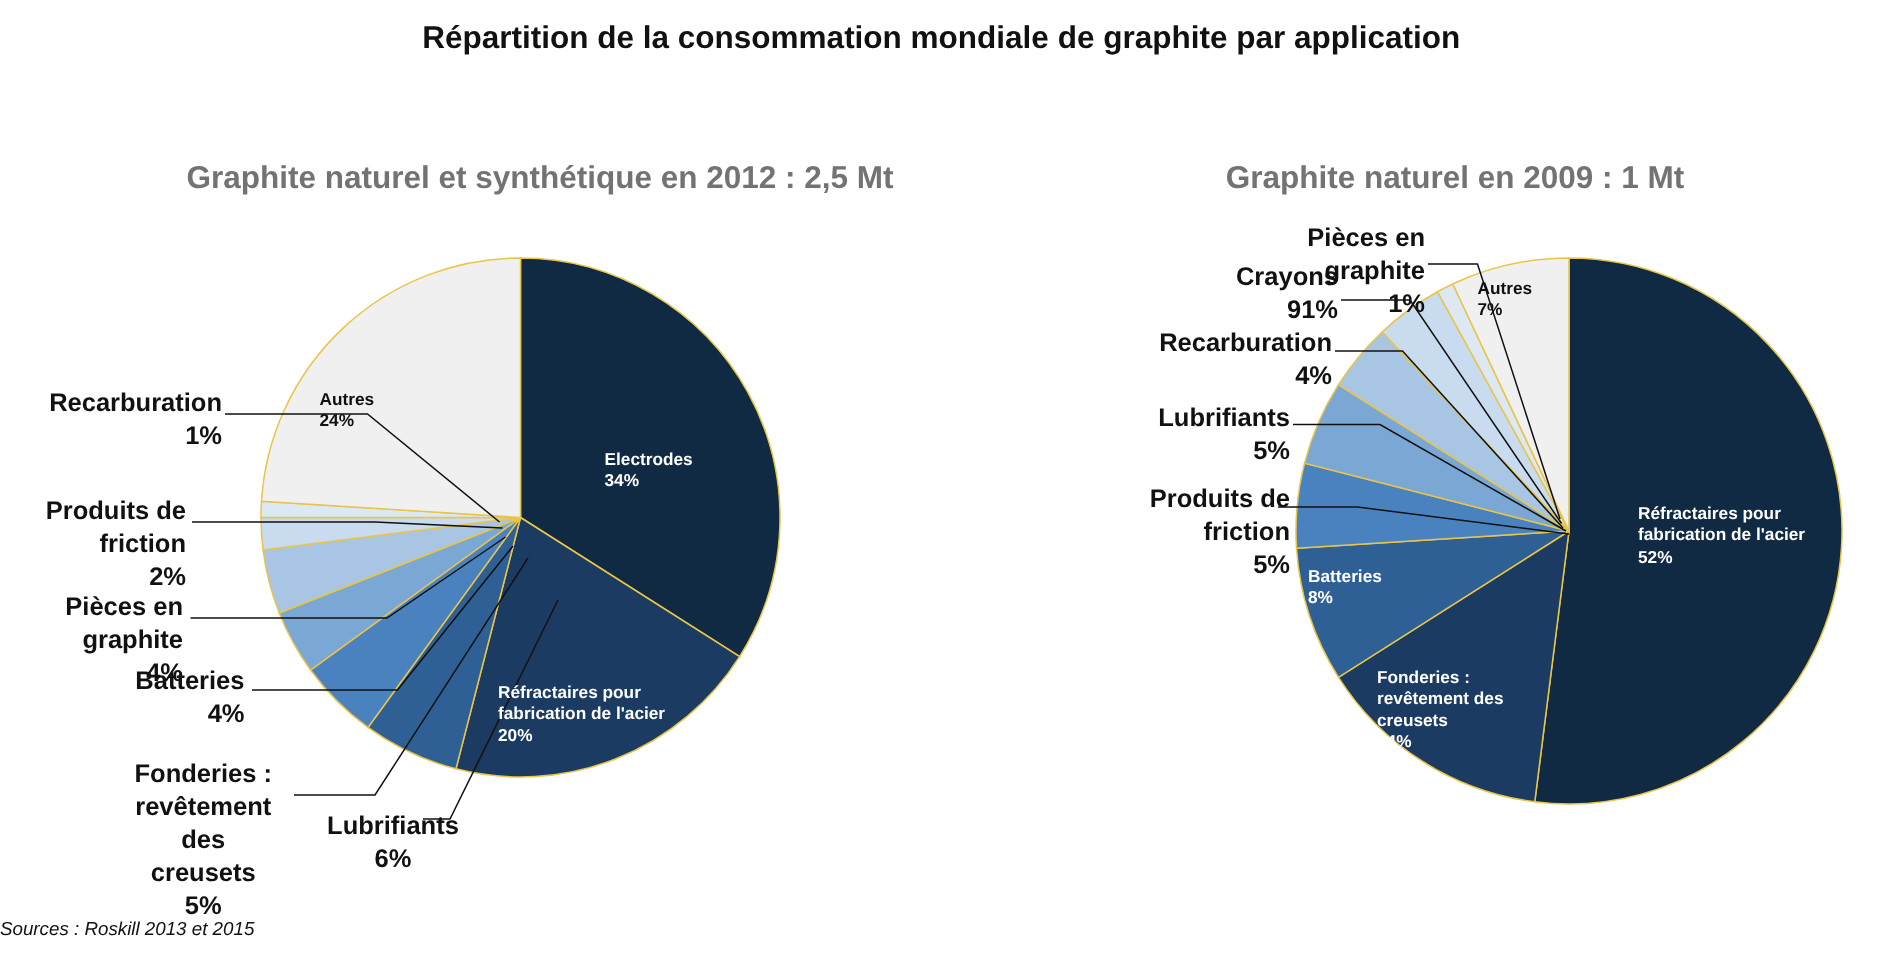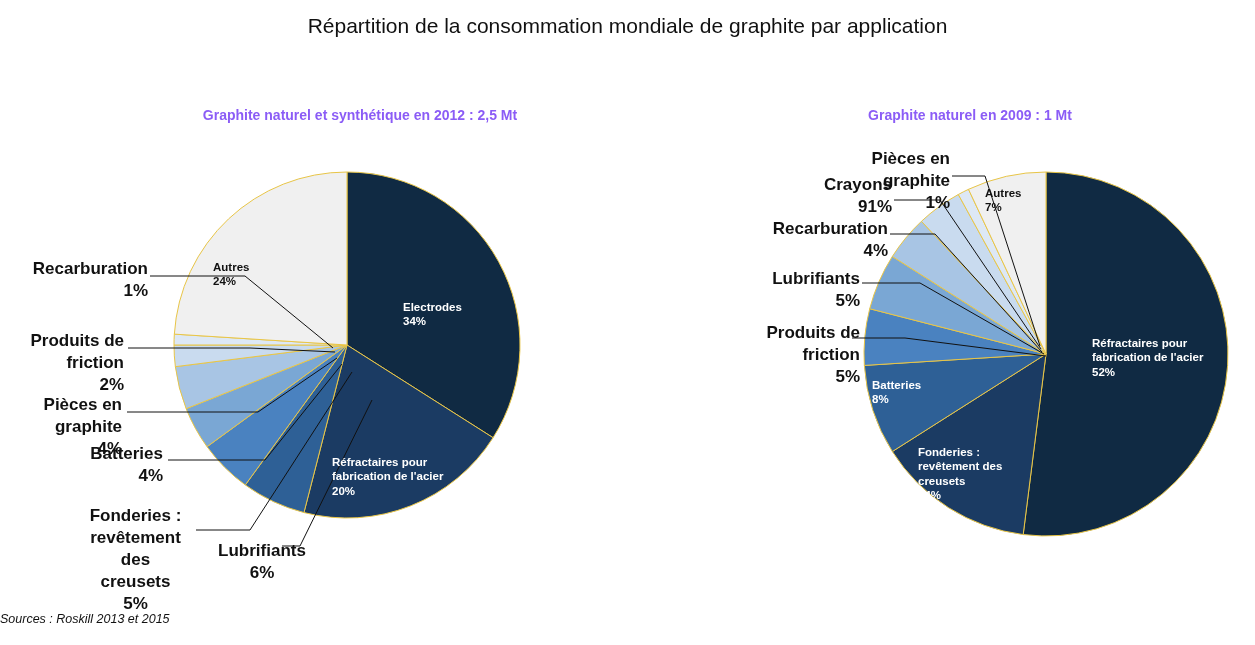--- a/index.html
+++ b/index.html
@@ -15,29 +15,29 @@
     color: #111111;
     overflow: hidden;
   }
   #main-title {
     position: absolute;
     top: 14px;
     left: 0;
     width: 1255px;
     text-align: center;
     font-size: 21px;
-    font-weight: normal;
+    font-weight: bold;
     color: #111111;
   }
   .chart-title {
     position: absolute;
     text-align: center;
-    font-size: 14px;
-    font-weight: bold;
-    color: #8b5cf6;
+    font-size: 21px;
+    font-weight: bold;
+    color: #737373;
   }
   #title-left {
     top: 107px;
     left: 60px;
     width: 600px;
   }
   #title-right {
     top: 107px;
     left: 700px;
     width: 540px;

